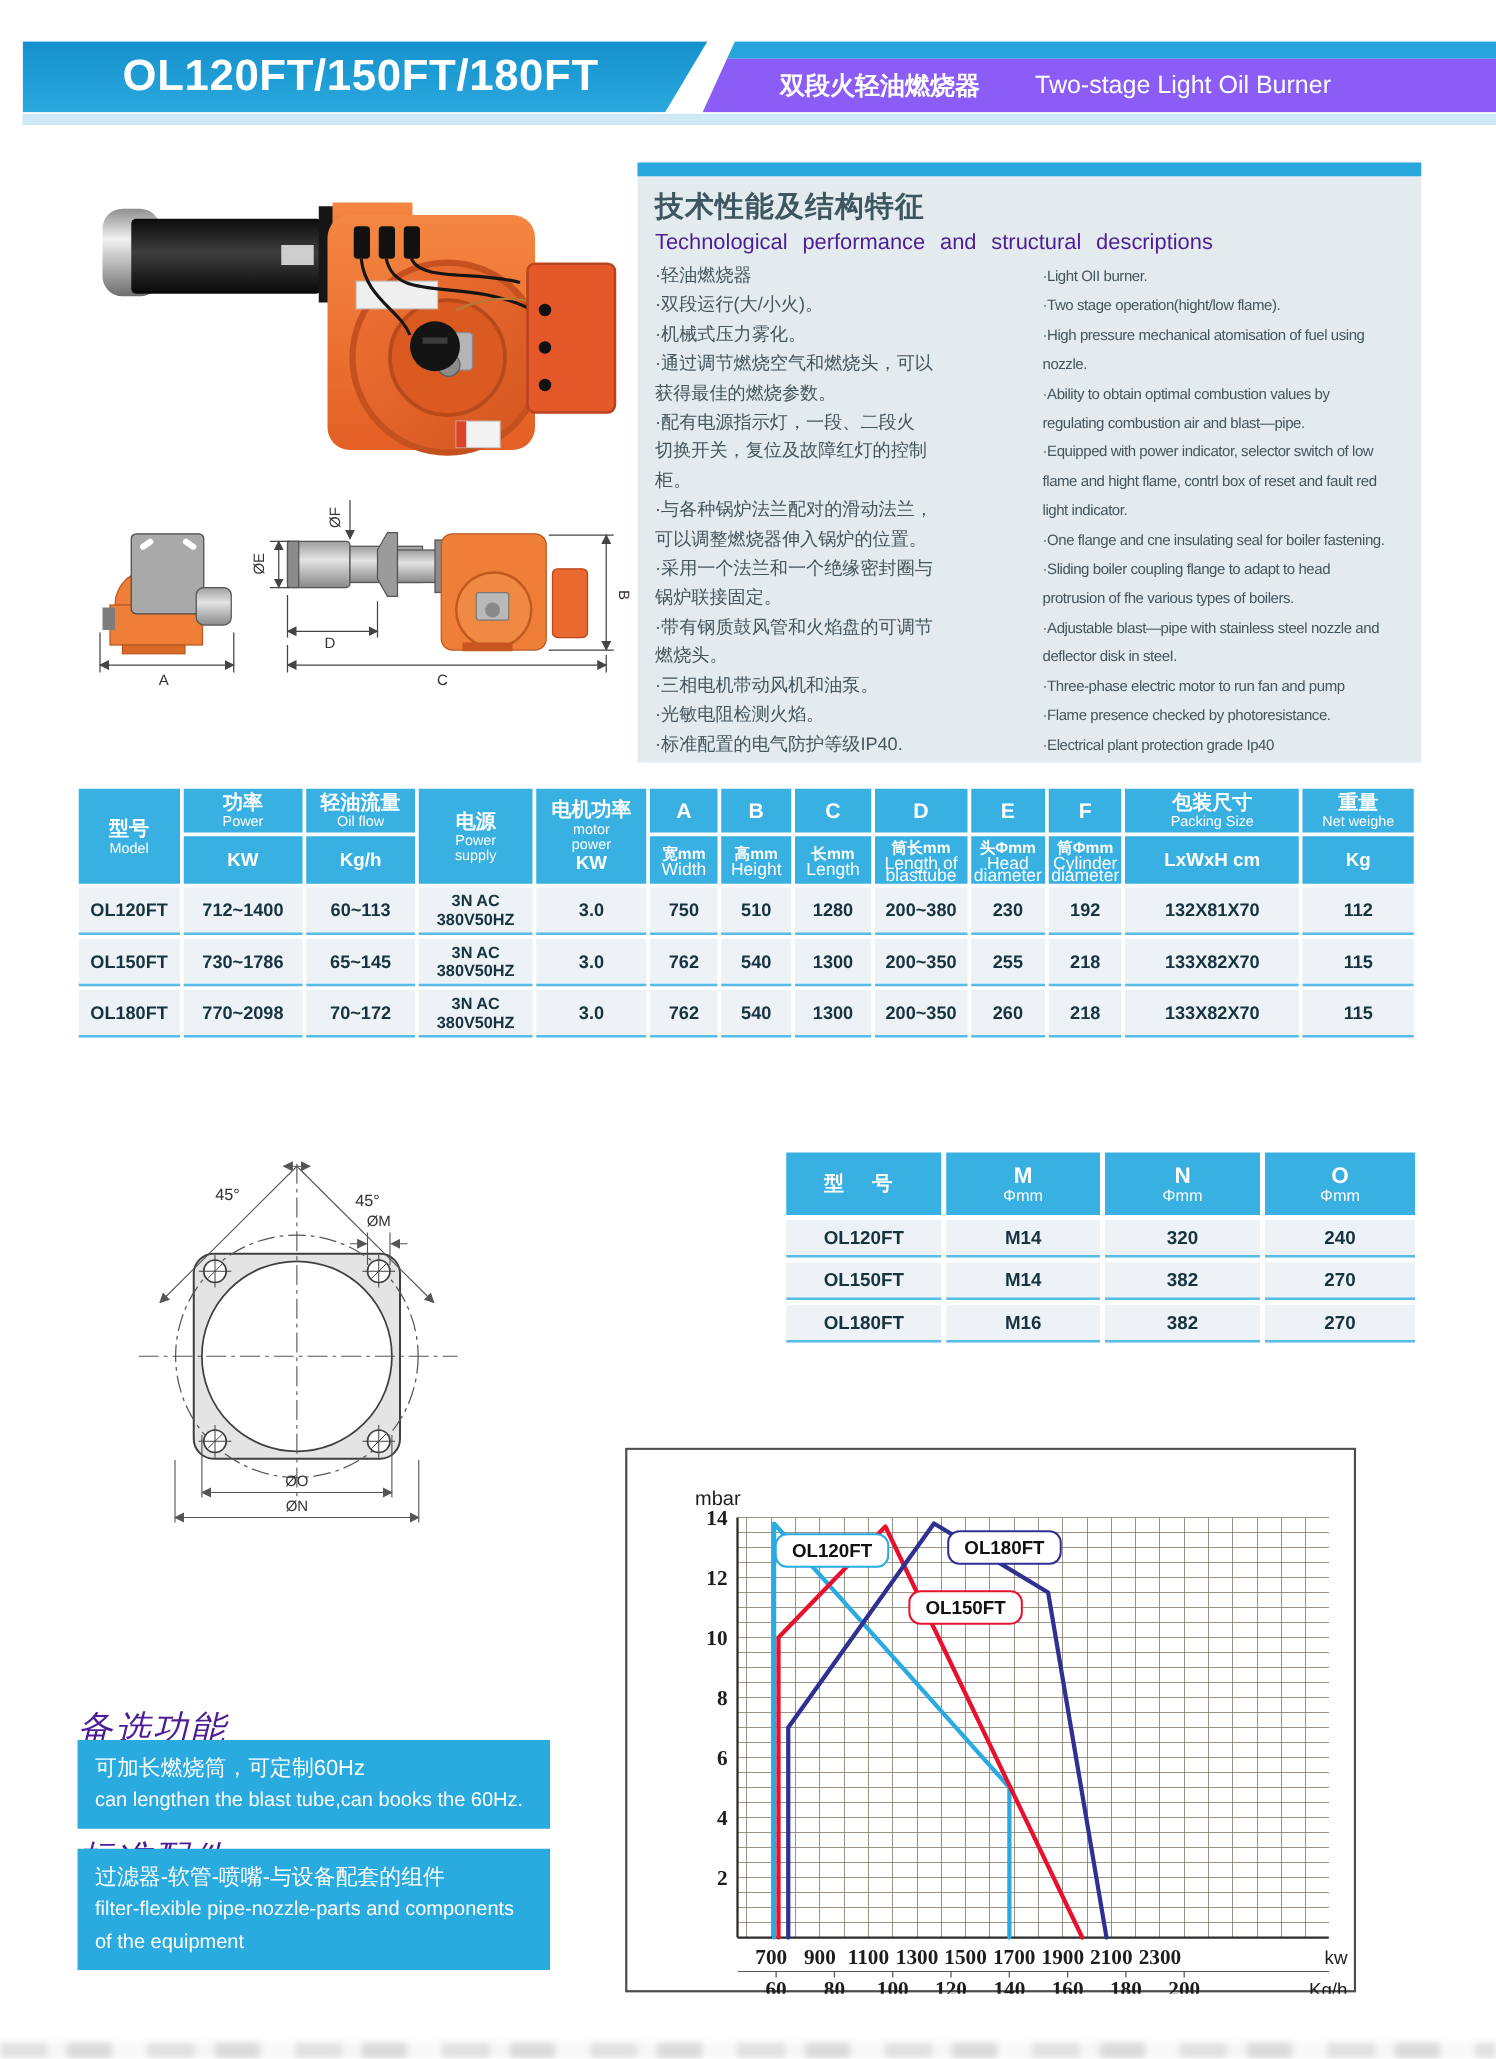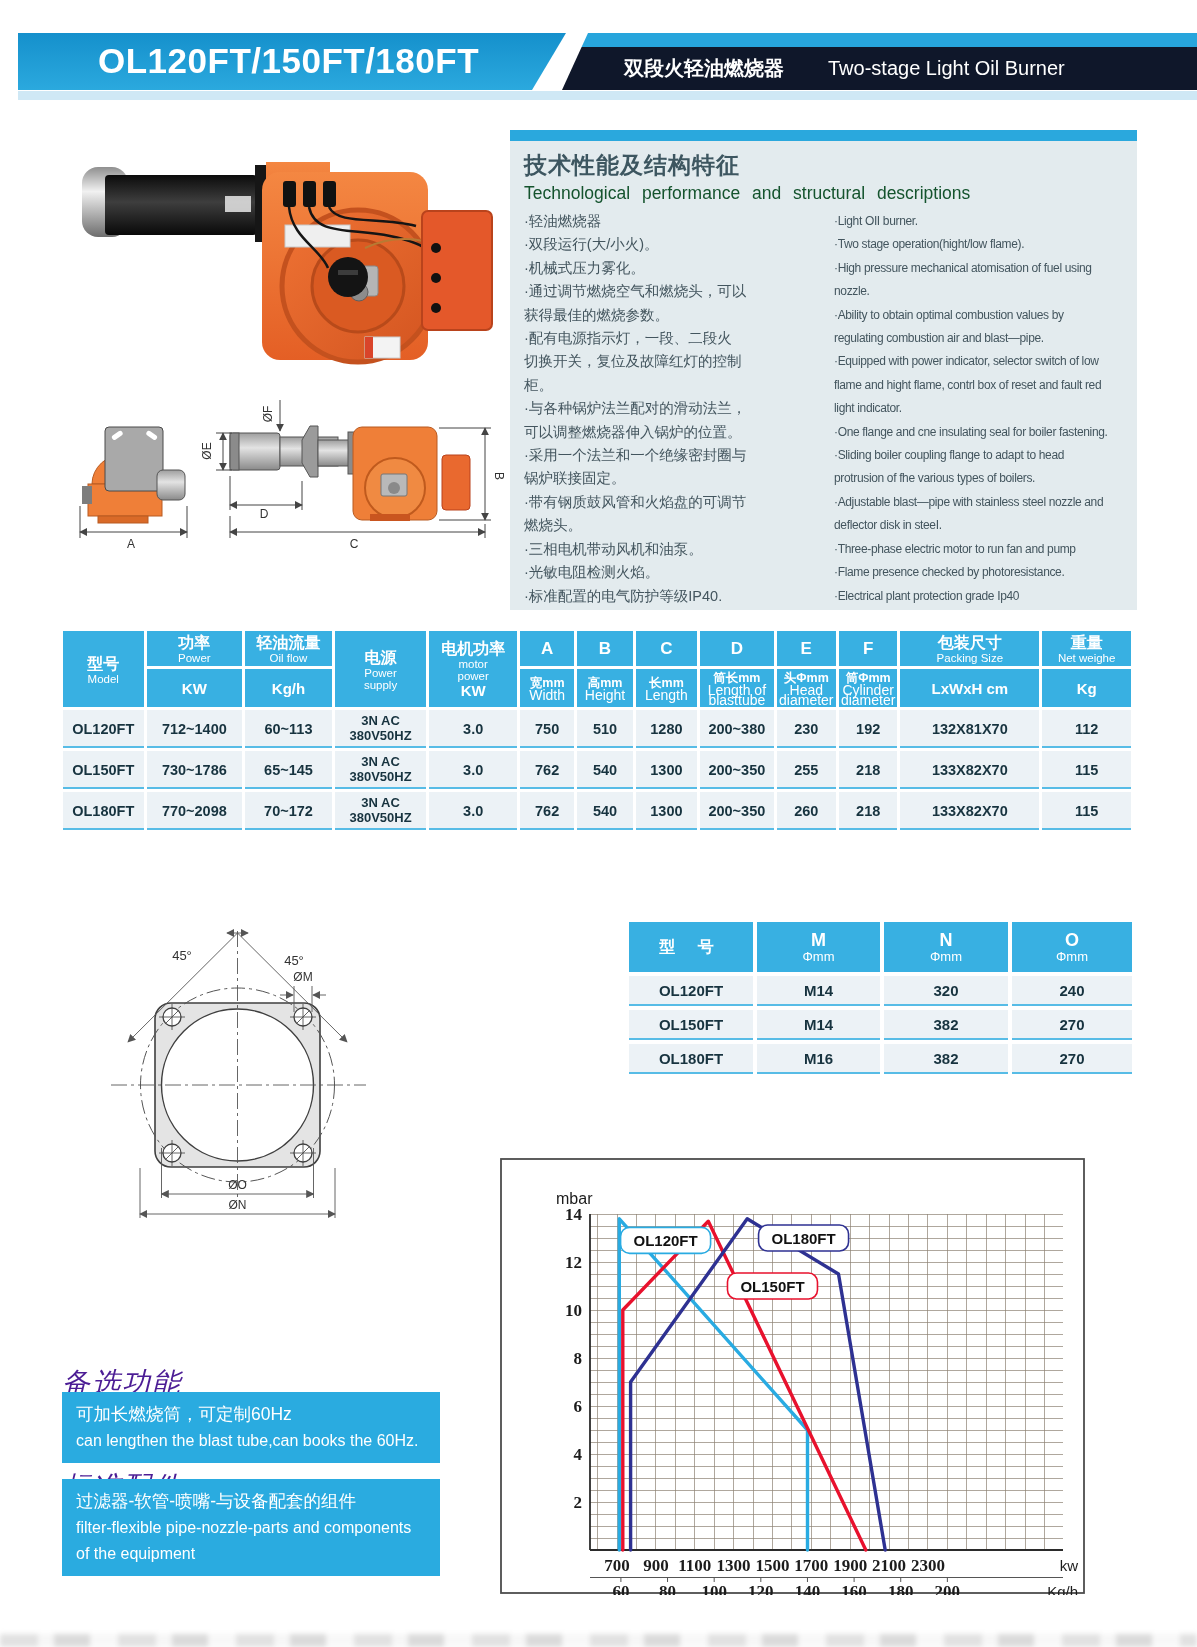--- a/index.html
+++ b/index.html
@@ -8,33 +8,33 @@
   .page{position:relative;width:1197px;height:1647px;background:#fff;overflow:hidden;}
 
   
   .band-left{position:absolute;left:18px;top:33px;width:548px;height:57px;
     background:linear-gradient(180deg,#1590cc,#2ba9de);
     clip-path:polygon(0 0,100% 0,calc(100% - 34px) 100%,0 100%);}
   .band-left h1{margin:0;padding-left:80px;line-height:56px;color:#fff;font-size:35px;font-weight:bold;letter-spacing:.5px;}
   .band-right{position:absolute;left:562px;top:33px;width:635px;height:57px;
     clip-path:polygon(26px 0,100% 0,100% 100%,0 100%);}
   .band-right .accent{height:14px;background:#27a5dc;}
-  .band-right .main{height:43px;background:#0f172a;display:flex;align-items:center;gap:44px;padding-left:62px;color:#fff;}
+  .band-right .main{height:43px;background:#8b5cf6;display:flex;align-items:center;gap:44px;padding-left:62px;color:#fff;}
   .band-right .cn{font-size:20px;font-weight:bold;}
   .band-right .en{font-size:20px;}
   .band-strip{position:absolute;left:18px;top:91px;width:1179px;height:9px;background:#cfe8f5;}
 
   
   .photo{position:absolute;left:60px;top:108px;width:445px;height:272px;}
 
   
   .info-panel{position:absolute;left:510px;top:130px;width:627px;height:480px;background:#e3ebee;}
   .info-panel .panel-bar{height:11px;background:#2aa8dd;}
   .info-panel h2{margin:9px 0 0 14px;font-size:23px;font-weight:bold;color:#3d5660;letter-spacing:1px;}
-  .info-panel h3{margin:2px 0 6px 14px;font-size:17.5px;font-weight:normal;color:#14532d;word-spacing:7px;}
+  .info-panel h3{margin:2px 0 6px 14px;font-size:17.5px;font-weight:normal;color:#4c1d95;word-spacing:7px;}
   .cols{display:flex;padding:0 10px 0 14px;}
   .col-cn{width:300px;}
   .col-en{flex:1;margin-left:10px;}
   .bullet{white-space:pre-line;color:#43555e;}
   .col-cn .bullet{font-size:14.5px;line-height:23.4px;}
   .col-en .bullet{font-size:12px;line-height:23.4px;letter-spacing:-0.35px;}
 
   
   .drawing{position:absolute;left:58px;top:388px;width:447px;height:170px;}
 

